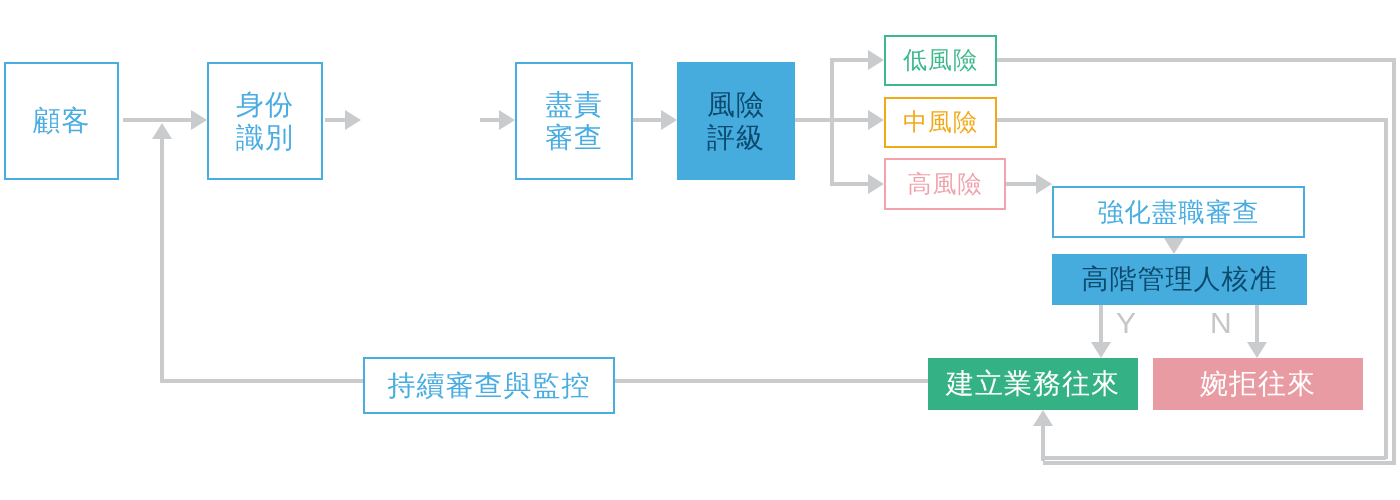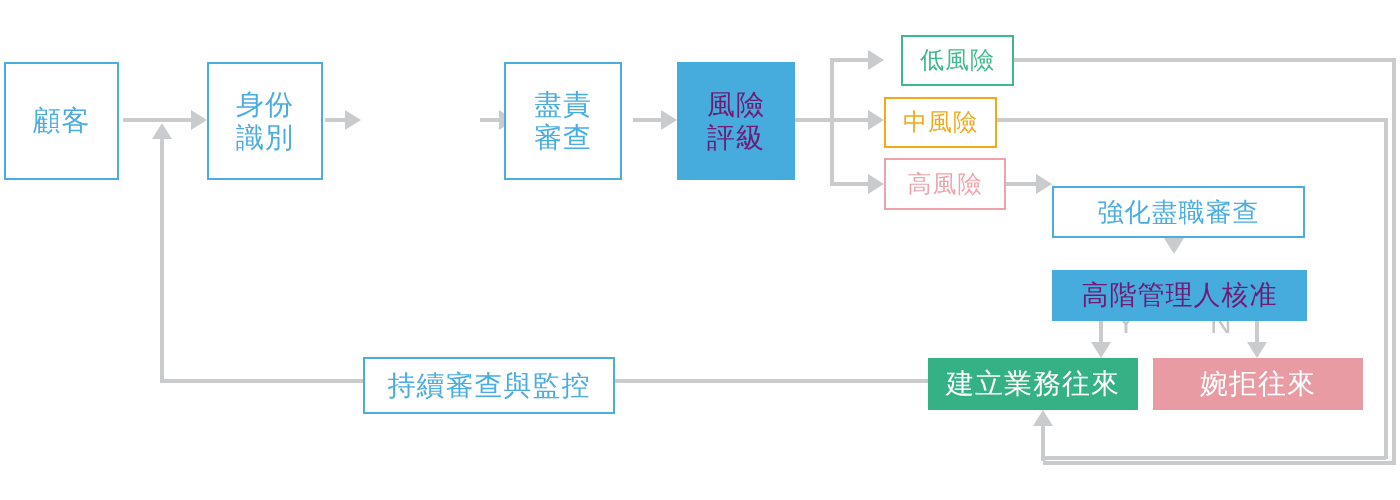--- a/index.html
+++ b/index.html
@@ -19,27 +19,27 @@
   .arr.r{border-top:10px solid transparent;border-bottom:10px solid transparent;border-left:16px solid var(--gray);}
   .arr.d{border-left:10px solid transparent;border-right:10px solid transparent;border-top:16px solid var(--gray);}
   .arr.u{border-left:10px solid transparent;border-right:10px solid transparent;border-bottom:16px solid var(--gray);}
   
   .node{
     position:absolute; display:flex; align-items:center; justify-content:center;
     text-align:center; white-space:pre-line; line-height:1.18; box-sizing:border-box;
     background:#ffffff; font-weight:400; letter-spacing:1px;
   }
   .ob{border:2px solid var(--blue); color:var(--blue);}
-  .og{border:2px solid var(--green); color:var(--green);margin-left:17px;}
+  .og{border:2px solid var(--green); color:var(--green);}
   .oo{border:2px solid var(--orange); color:var(--orange);}
   .op{border:2px solid var(--pink); color:var(--pink);}
-  .fb{background:var(--blue-fill); color:#701a75; border:none;}
+  .fb{background:var(--blue-fill); color:#0c4a6e; border:none;}
   .fg{background:var(--green-fill); color:#ffffff; border:none;}
   .fp{background:var(--pink-fill); color:#ffffff; border:none;text-align:right;}
-  .fs28{font-size:28px;} .fs26{font-size:26px;margin-top:30px;} .fs24{font-size:24px;} .fs27{font-size:27px;margin-top:16px;}
+  .fs28{font-size:28px;} .fs26{font-size:26px;margin-top:30px;} .fs24{font-size:24px;} .fs27{font-size:27px;}
   .edge-label{position:absolute; color:var(--label-gray); font-size:30px; font-weight:400;}
 </style>
 </head>
 <body>
 
 <div class="canvas">
 
   <div class="hl" style="left:123px;top:118px;width:70px"></div>
   <div class="arr r" style="left:191px;top:110px"></div>
 
@@ -94,21 +94,21 @@
   <span class="edge-label" style="left:1116px;top:306px">Y</span>
   <span class="edge-label" style="left:1210px;top:306px">N</span>
 
   <div class="node ob fs28" style="left:4px;top:62px;width:115px;height:118px">
     <span>顧客</span>
   </div>
   <div class="node ob fs28" style="left:207px;top:62px;width:116px;height:118px">
     <span>身份
 識別</span>
   </div>
-  <div class="node ob fs28" style="left:504px;top:62px;width:118px;height:118px">
+  <div class="node ob fs28" style="left:515px;top:62px;width:118px;height:118px">
     <span>盡責
 審查</span>
   </div>
   <div class="node fb fs28" style="left:677px;top:62px;width:118px;height:118px">
     <span>風險
 評級</span>
   </div>
   <div class="node og fs24" style="left:884px;top:35px;width:113px;height:51px">
     <span>低風險</span>
   </div>

